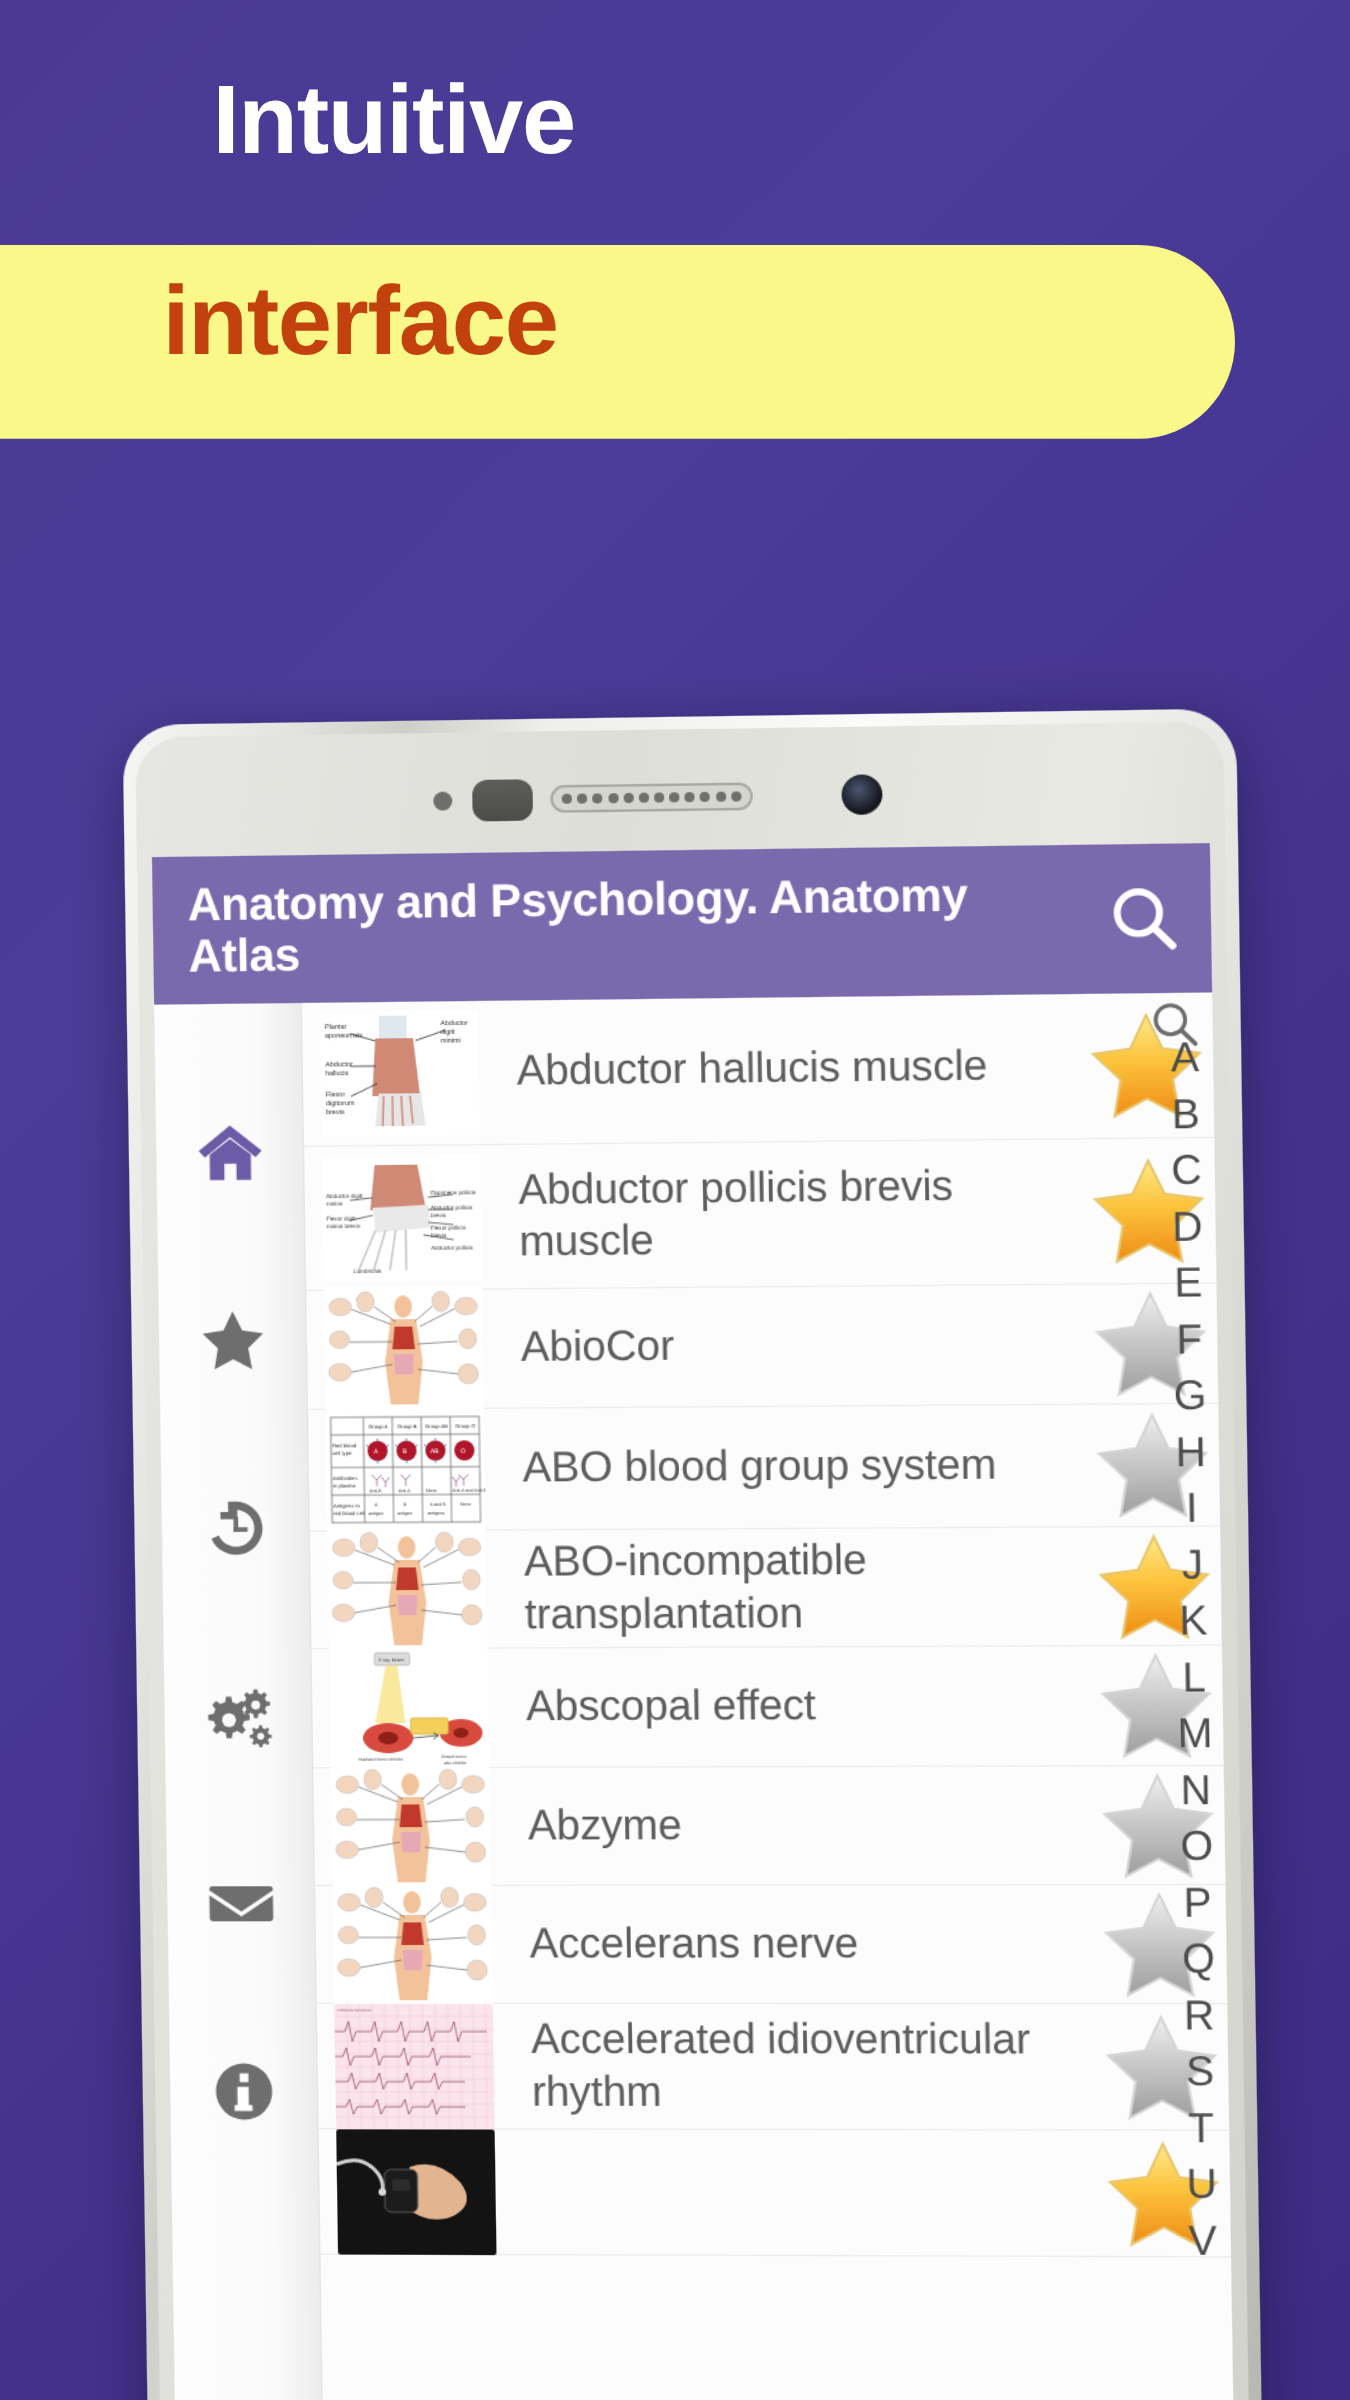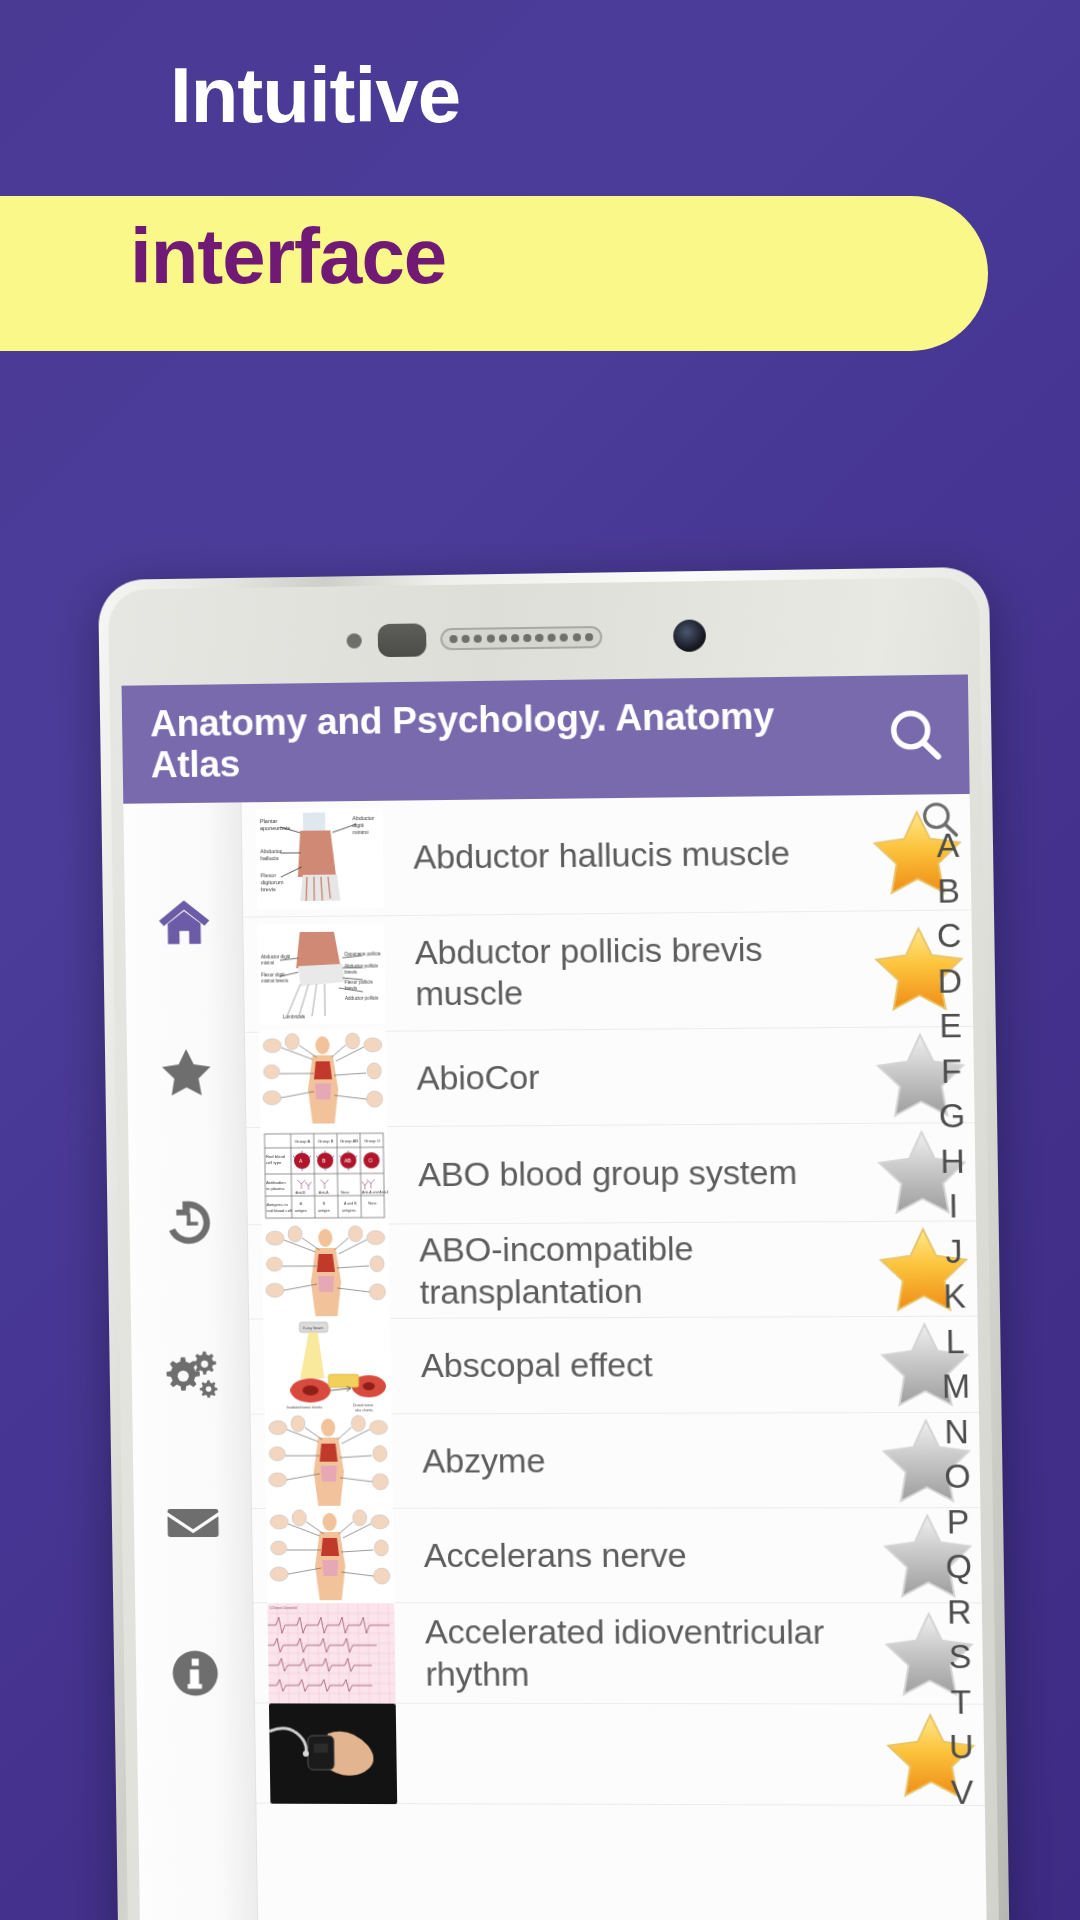--- a/index.html
+++ b/index.html
@@ -26,21 +26,21 @@
     left: -40px; top: 196px;
     width: 1028px; height: 155px;
     background: #f9f888;
     border-radius: 0 80px 80px 0;
   }
   .promo-band-text {
     position: absolute;
     left: 170px; top: 20px;
     font-size: 78px;
     font-weight: bold;
-    color: #701a75;
+    color: #c2410c;
     letter-spacing: -1px;
     line-height: 1.05;
   }
 
   
   .device {
     position: absolute;
     left: 98px; top: 580px;
     width: 880px; height: 1400px;
     border-radius: 46px 46px 0 0;

